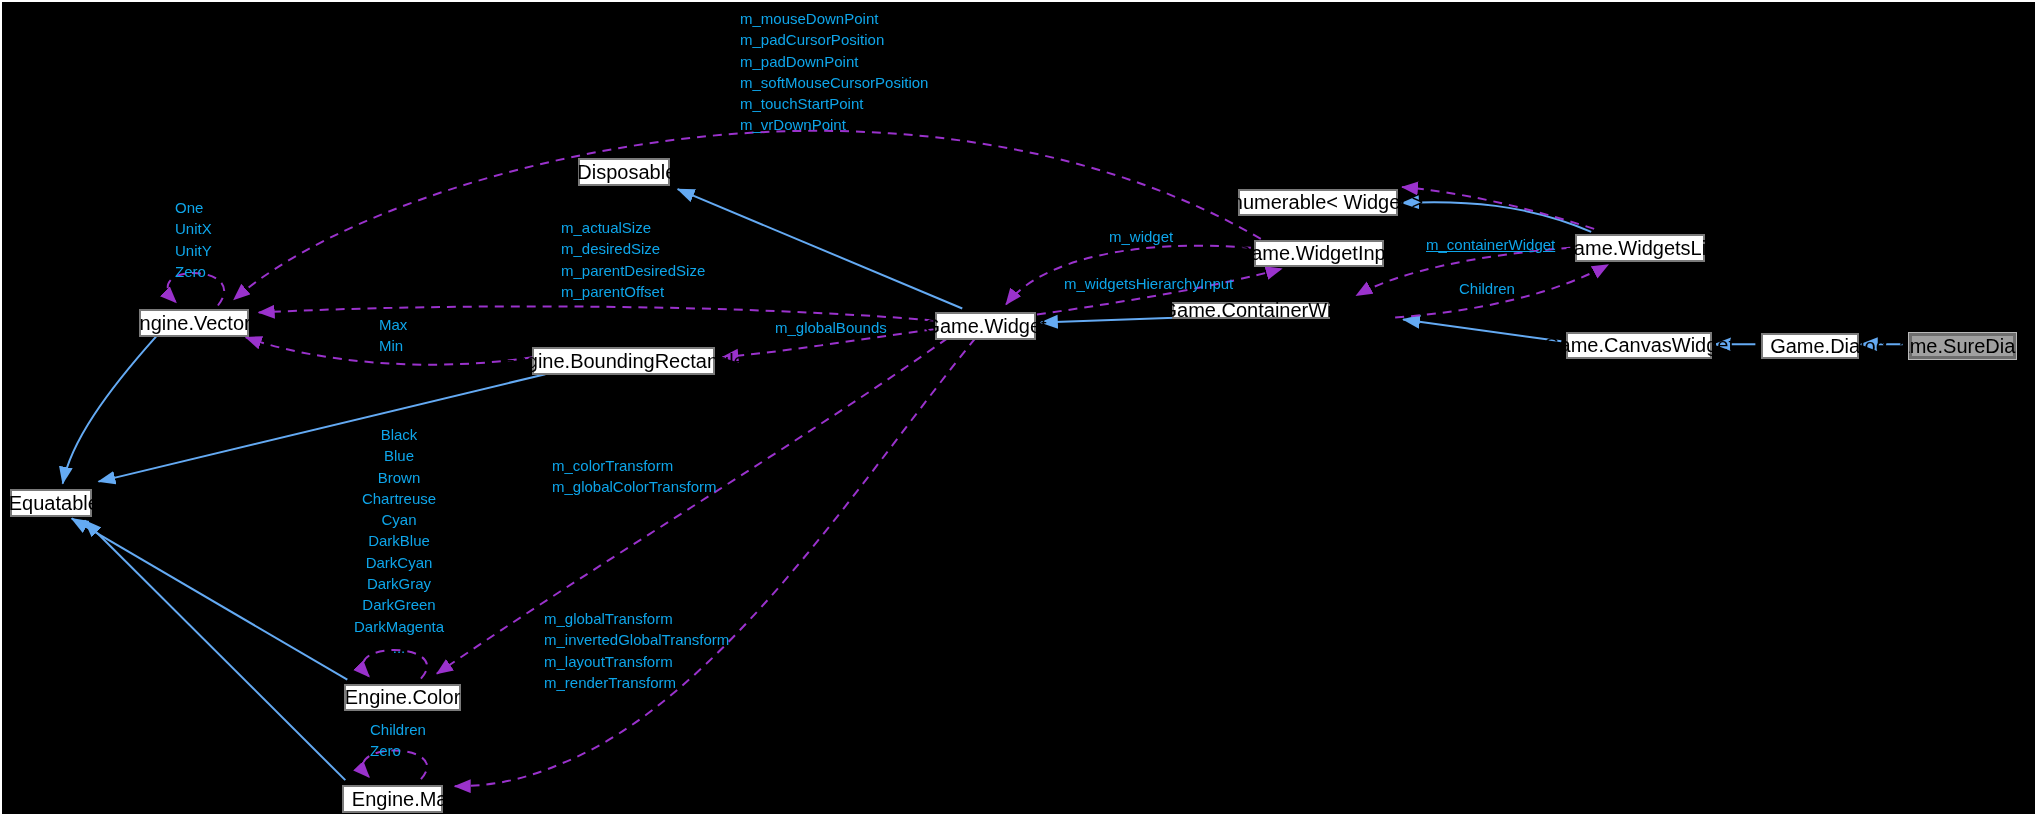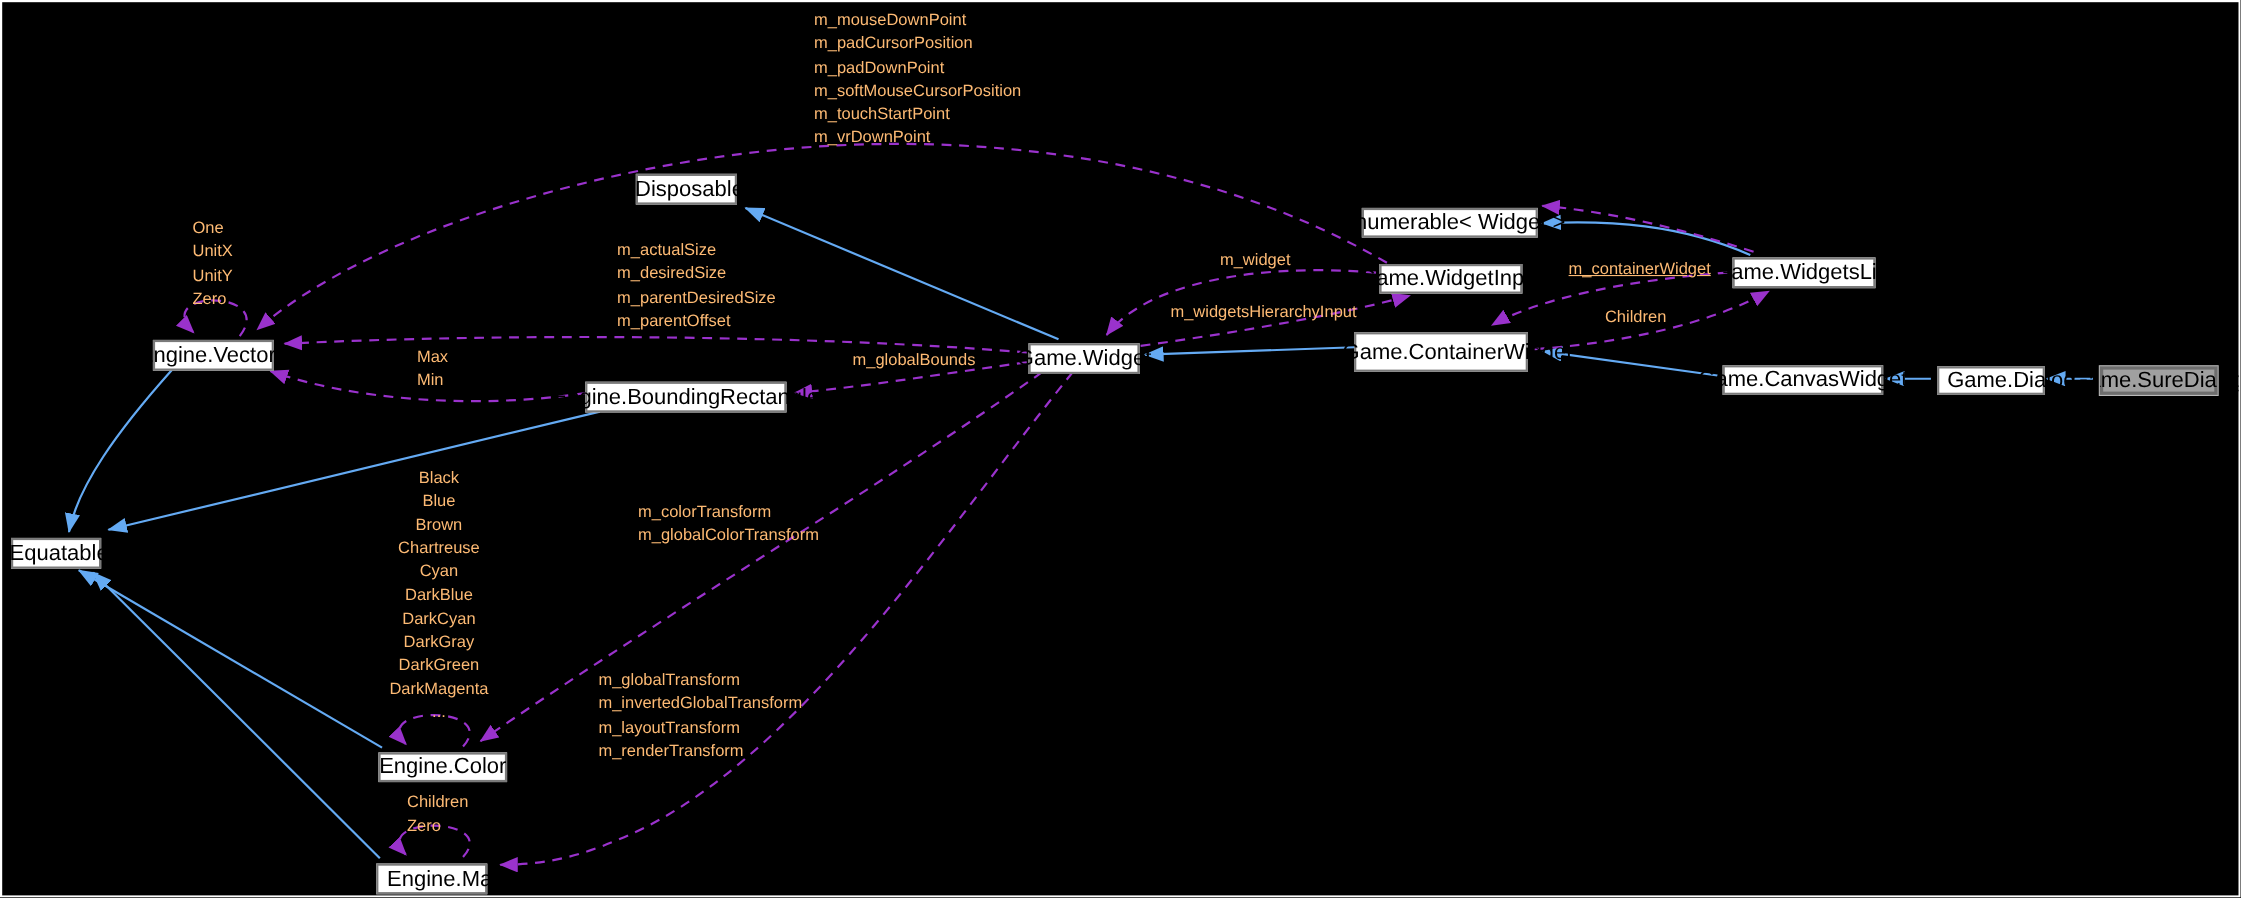--- a/index.html
+++ b/index.html
@@ -7,21 +7,21 @@
          border:2px solid #ffffff;box-sizing:border-box;overflow:hidden;
          font-family:"Liberation Sans",sans-serif;}
   .edges{position:absolute;left:0;top:0;width:100%;height:100%;}
   .edges path.inherit{stroke:#64aaf3;stroke-width:2;fill:none;}
   .edges path.usage{stroke:#9a32cc;stroke-width:2;fill:none;stroke-dasharray:9 7;}
   .node{position:absolute;display:flex;align-items:center;justify-content:center;
         background:#ffffff;border:2px solid #7a7a7a;box-sizing:border-box;
         color:#000;font-size:20px;white-space:nowrap;cursor:pointer;}
   .node.highlight{background:#a0a0a0;border:3px solid #6e6e6e;
                   outline:1px solid #b9b9b9;cursor:default;}
-  .elabel{position:absolute;color:#fdba74;font-size:15px;line-height:21.3px;
+  .elabel{position:absolute;color:#0ea5e9;font-size:15px;line-height:21.3px;
           white-space:nowrap;}
 </style>
 </head>
 <body>
 
 <div class="stage">
   <svg class="edges" width="2037" height="816" viewBox="0 0 2037 816" xmlns="http://www.w3.org/2000/svg">
     <defs>
       <marker id="arrow-inherit" markerUnits="userSpaceOnUse" markerWidth="20" markerHeight="16" refX="17" refY="7" orient="auto">
         <path d="M0 0 L18 7 L0 14 Z" fill="#64aaf3"></path>
@@ -60,21 +60,21 @@
   <div id="nodes-layer">
       <div class="node" style="left: 576px; top: 156px; width: 92px; height: 28px;">IDisposable</div>
       <div class="node" style="left: 137px; top: 307px; width: 110px; height: 28px;">Engine.Vector2</div>
       <div class="node" style="left: 530px; top: 345px; width: 183px; height: 28px;">Engine.BoundingRectangle</div>
       <div class="node" style="left: 8px; top: 487px; width: 82px; height: 28px;">IEquatable</div>
       <div class="node" style="left: 342px; top: 682px; width: 117px; height: 27px;">Engine.Color</div>
       <div class="node" style="left: 340px; top: 783px; width: 101px; height: 28px; padding-left: 41px;">Engine.Matrix</div>
       <div class="node" style="left: 933px; top: 310px; width: 101px; height: 28px;">Game.Widget</div>
       <div class="node" style="left: 1236px; top: 187px; width: 160px; height: 27px;">IEnumerable&lt; Widget &gt;</div>
       <div class="node" style="left: 1252px; top: 238px; width: 130px; height: 27px;">Game.WidgetInput</div>
-      <div class="node" style="left: 1229px; top: 300px; width: 158px; height: 36px; padding-left: 30px;">Game.ContainerWidget</div>
+      <div class="node" style="left: 1170px; top: 300px; width: 158px; height: 17px; padding-left: 30px;">Game.ContainerWidget</div>
       <div class="node" style="left: 1573px; top: 232px; width: 130px; height: 28px;">Game.WidgetsList</div>
       <div class="node" style="left: 1564px; top: 330px; width: 146px; height: 27px;">Game.CanvasWidget</div>
       <div class="node" style="left: 1759px; top: 331px; width: 98px; height: 26px; padding-left: 37px;">Game.Dialog</div>
       <div class="node highlight" style="left: 1907px; top: 331px; width: 107px; height: 26px;">Game.SureDialog</div>
     </div>
   <div id="labels-layer">
       <div class="elabel" style="left: 738px; top: 6px;">
         <div>m_mouseDownPoint</div>
         <div>m_padCursorPosition</div>
         <div>m_padDownPoint</div>
@@ -119,21 +119,21 @@
         <div>Brown</div>
         <div>Chartreuse</div>
         <div>Cyan</div>
         <div>DarkBlue</div>
         <div>DarkCyan</div>
         <div>DarkGray</div>
         <div>DarkGreen</div>
         <div>DarkMagenta</div>
         <div>...</div>
       </div>
-      <div class="elabel" style="left: 578px; top: 453px;">
+      <div class="elabel" style="left: 550px; top: 453px;">
         <div>m_colorTransform</div>
         <div>m_globalColorTransform</div>
       </div>
       <div class="elabel" style="left: 542px; top: 606px;">
         <div>m_globalTransform</div>
         <div>m_invertedGlobalTransform</div>
         <div>m_layoutTransform</div>
         <div>m_renderTransform</div>
       </div>
       <div class="elabel" style="left: 368px; top: 717px;">

